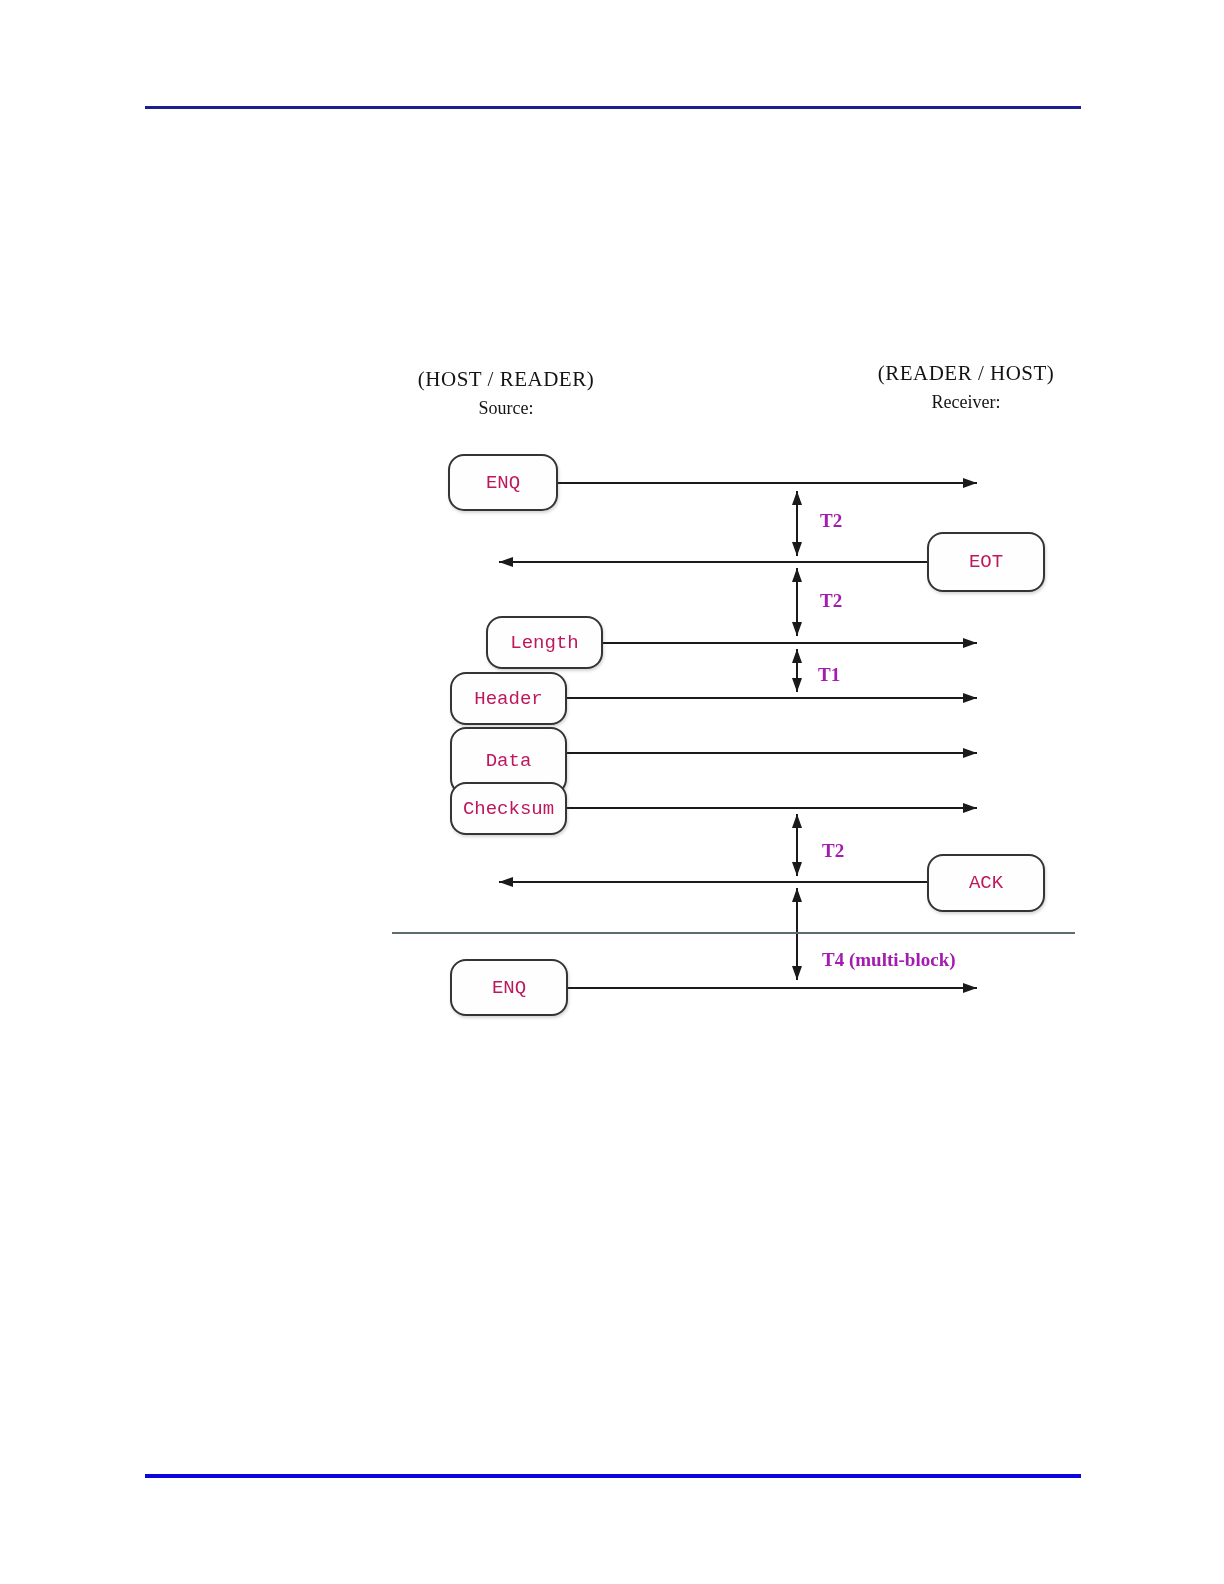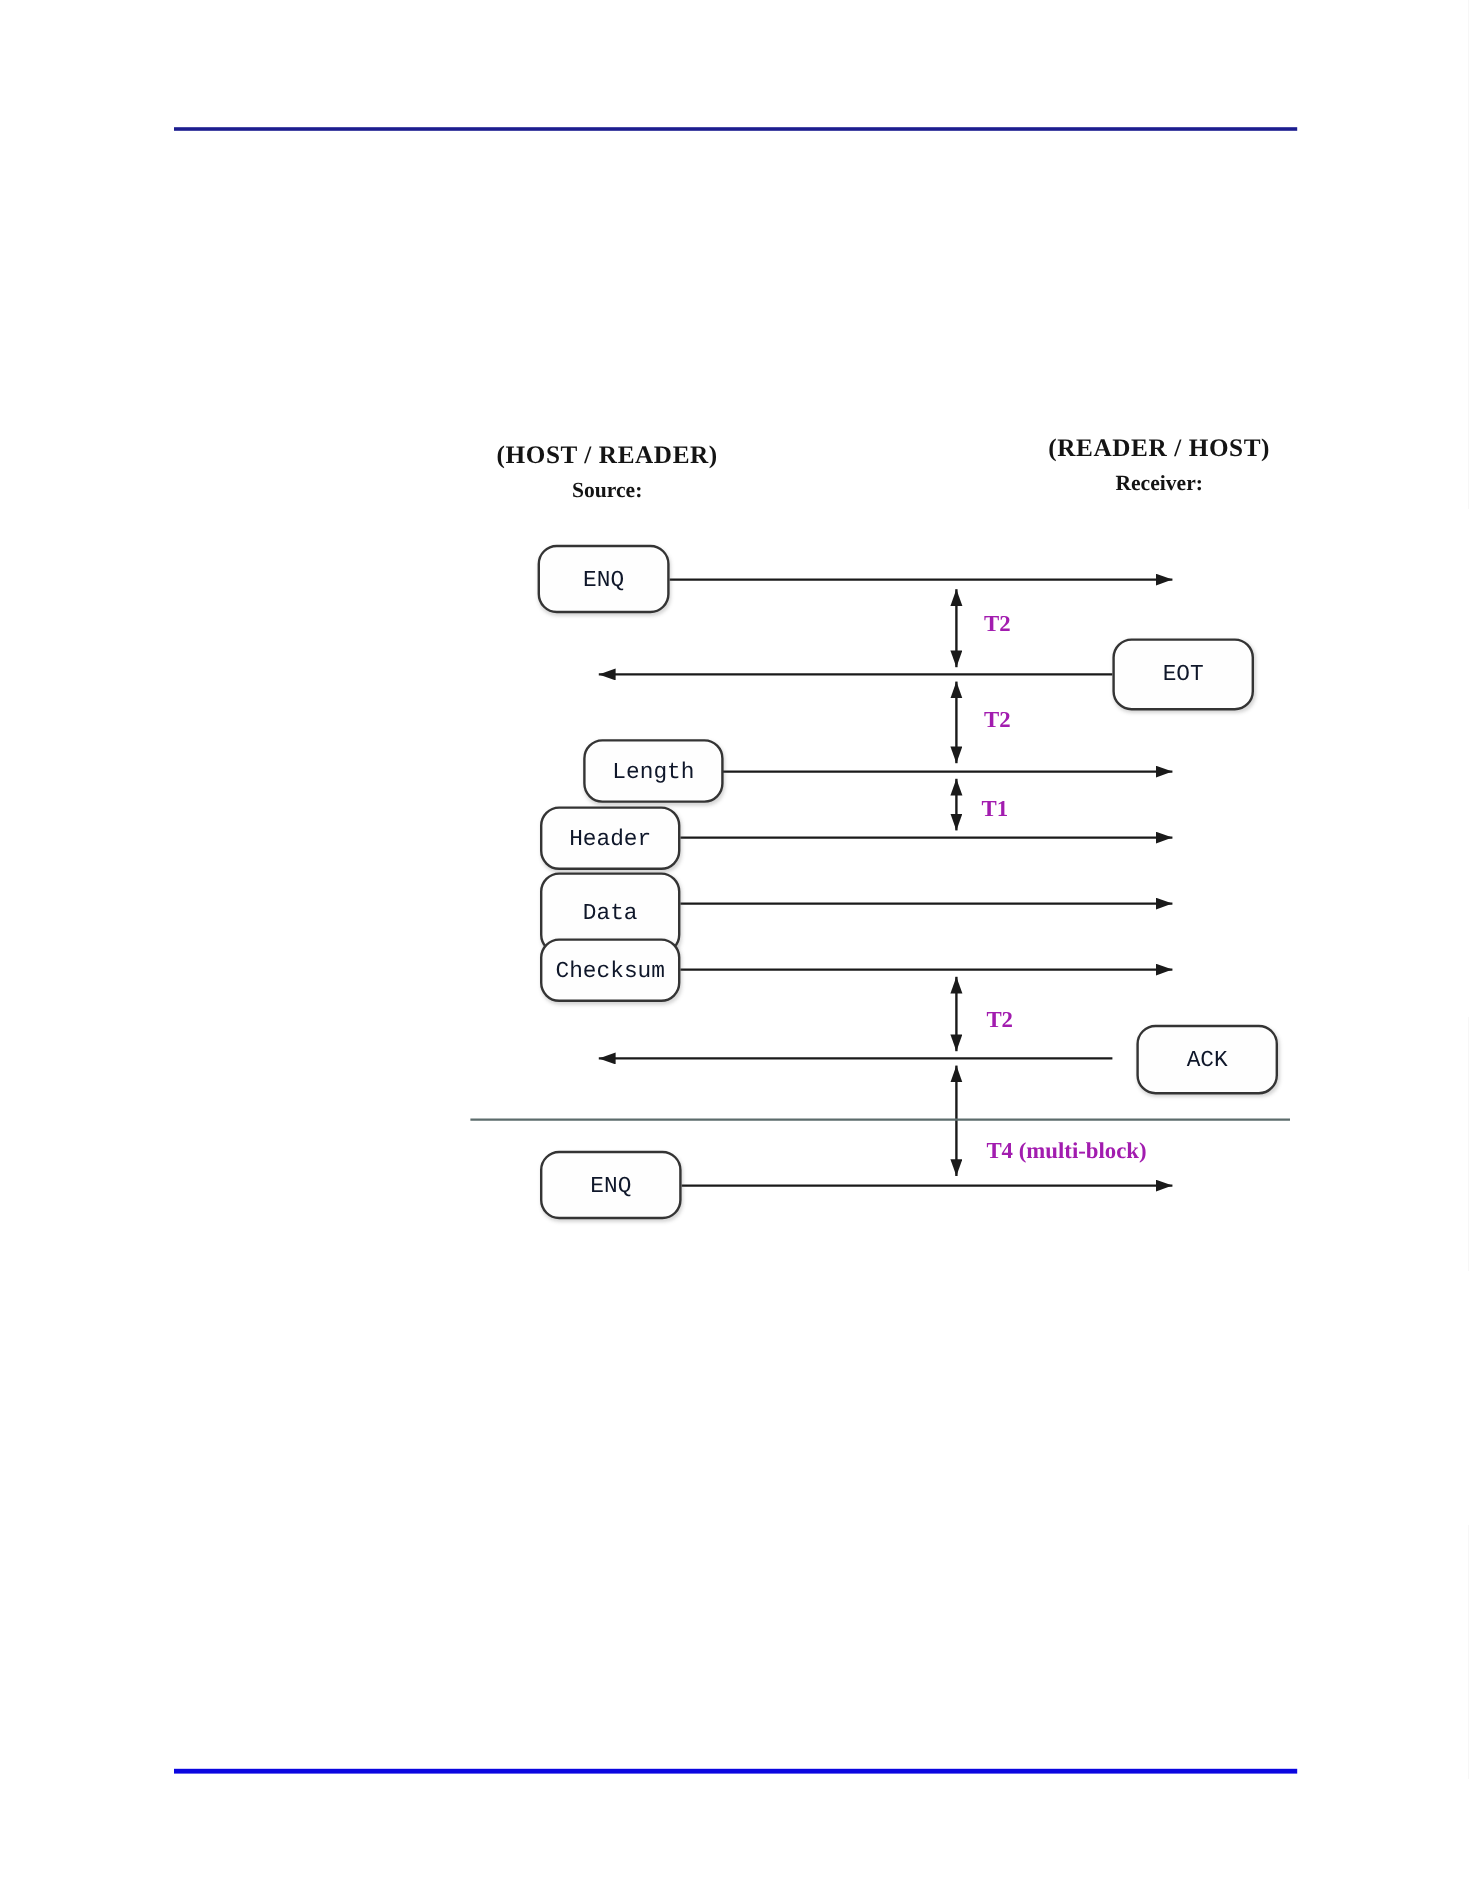--- a/index.html
+++ b/index.html
@@ -34,21 +34,21 @@
   .arrow-layer {
     position: absolute;
     left: 0;
     top: 0;
     width: 1224px;
     height: 1584px;
   }
   .col-header {
     position: absolute;
     text-align: center;
-    font-weight: bold;
+    font-weight: normal;
     color: #141414;
   }
   .col-header .title {
     font-size: 21px;
     line-height: 24px;
     letter-spacing: 0.5px;
   }
   .col-header .subtitle {
     font-size: 18px;
     line-height: 20px;
@@ -60,30 +60,30 @@
     position: absolute;
     box-sizing: border-box;
     border: 2px solid #343434;
     border-radius: 16px;
     background: #fefefe;
     display: flex;
     align-items: center;
     justify-content: center;
     font-family: "Liberation Mono", monospace;
     font-size: 19px;
-    color: #0f172a;
+    color: #be185d;
     box-shadow: 1px 2px 3px rgba(90,90,90,0.25);
   }
   .b-enq1     { left: 448px; top: 454px; width: 110px; height: 57px; }
   .b-eot      { left: 927px; top: 532px; width: 118px; height: 60px; }
   .b-length   { left: 450px; top: 616px; width: 117px; height: 53px; margin-left: 36px; }
   .b-header   { left: 450px; top: 672px; width: 117px; height: 53px; }
   .b-data     { left: 450px; top: 727px; width: 117px; height: 68px; }
   .b-checksum { left: 450px; top: 782px; width: 117px; height: 53px; }
-  .b-ack      { left: 927px; top: 854px; width: 118px; height: 58px; margin-left: 20px; }
+  .b-ack      { left: 927px; top: 854px; width: 118px; height: 58px; }
   .b-enq2     { left: 450px; top: 959px; width: 118px; height: 57px; }
   .t-label {
     position: absolute;
     font-weight: bold;
     font-size: 19px;
     line-height: 22px;
     color: #a21caf;
     white-space: nowrap;
   }
   .t2a { left: 820px; top: 510px; }

